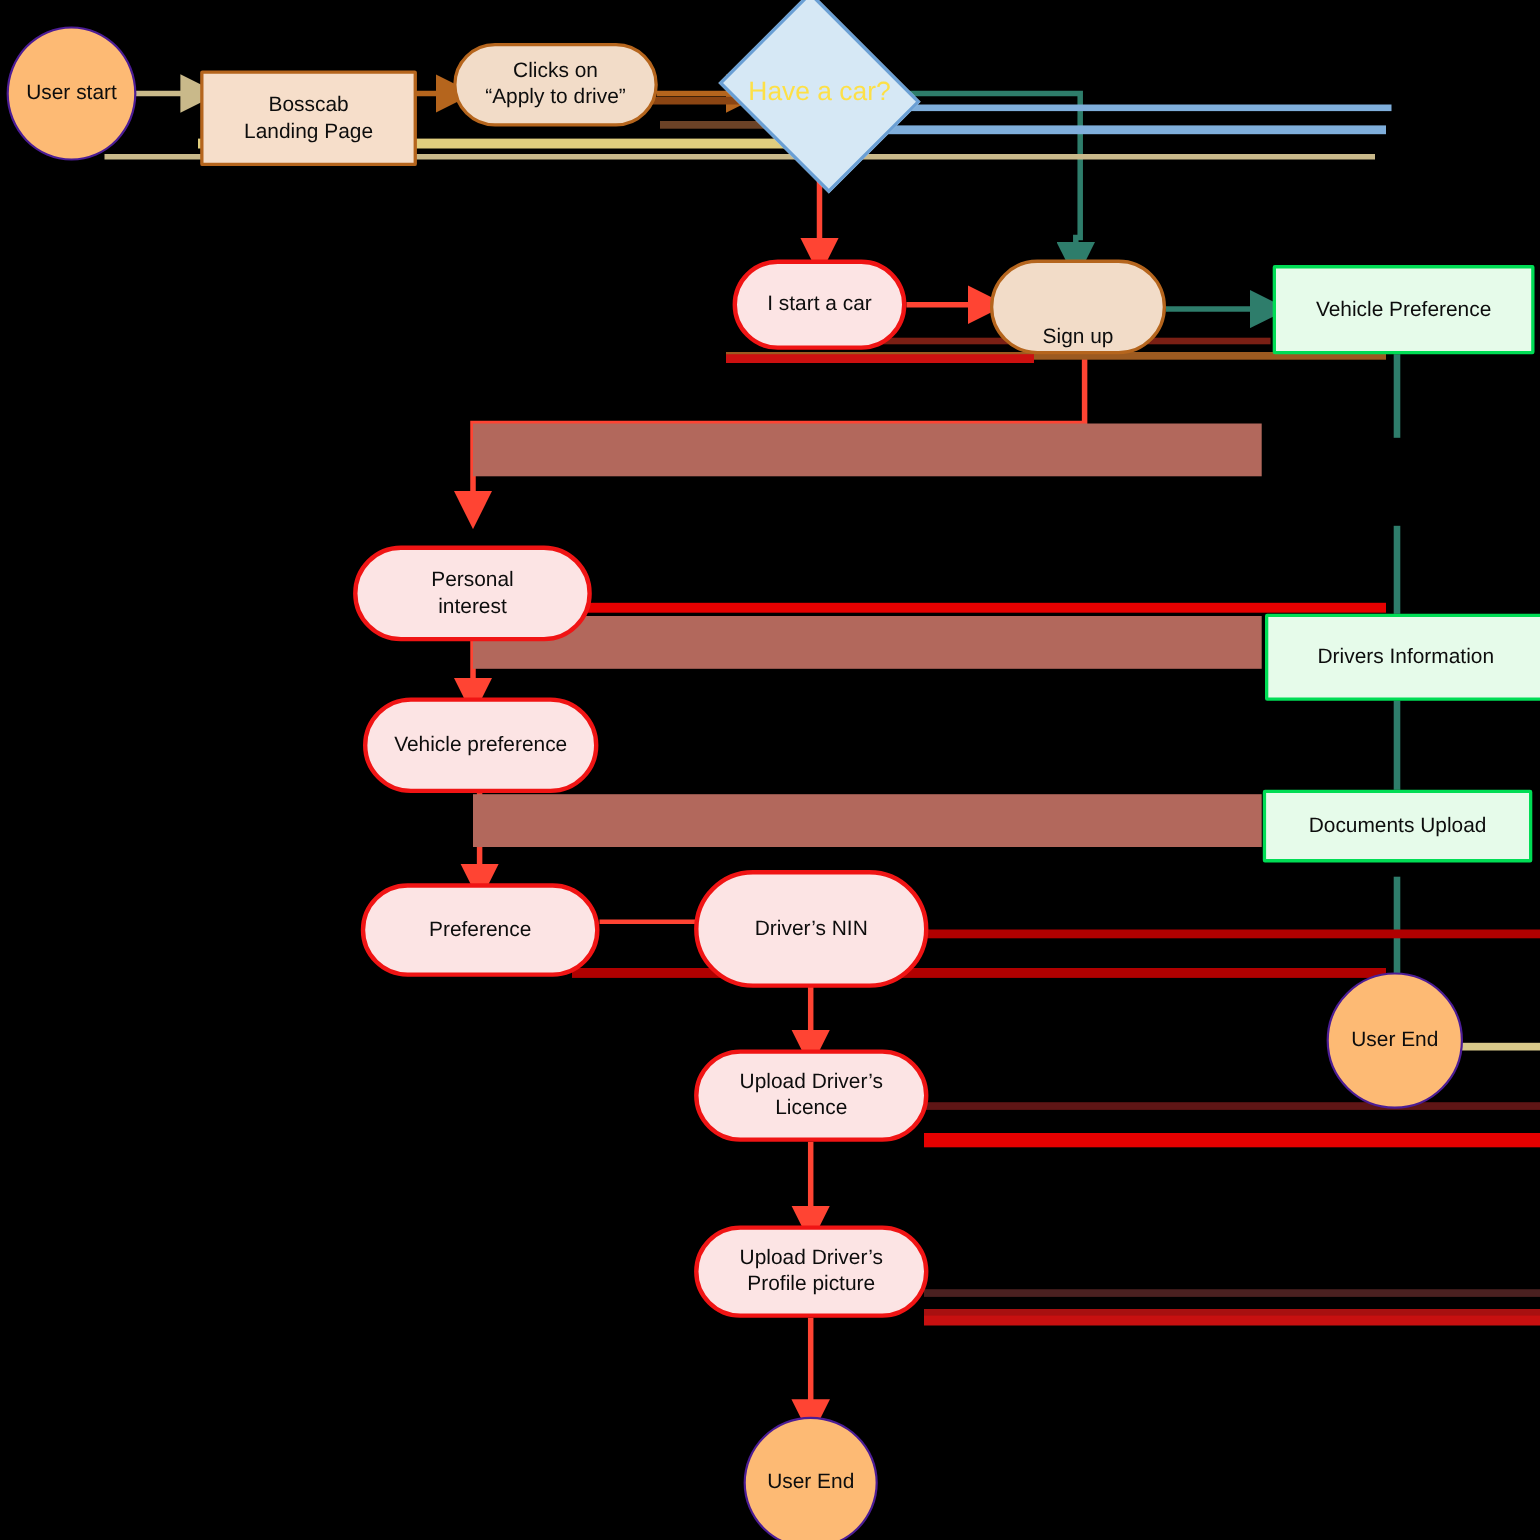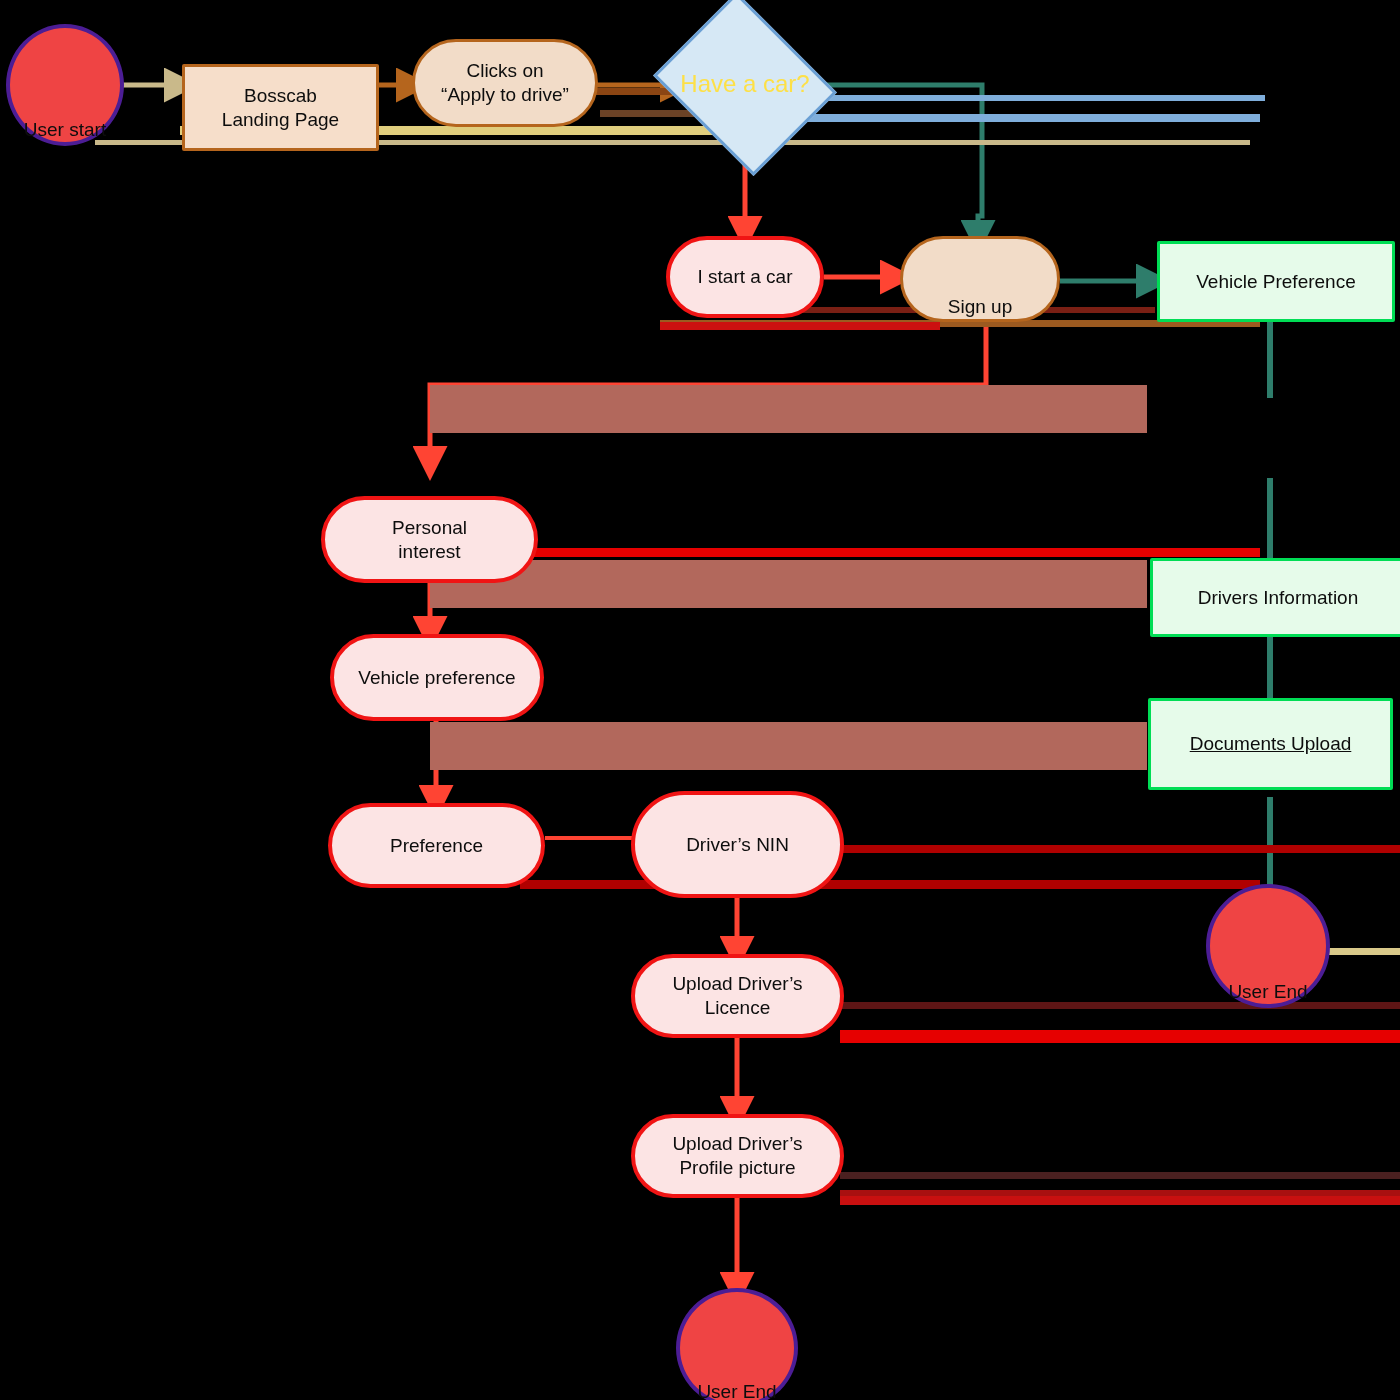--- a/index.html
+++ b/index.html
@@ -30,24 +30,23 @@
     align-items: center;
     justify-content: center;
     text-align: center;
     color: #0d0d0d;
     line-height: 1.25;
     white-space: pre-line;
     z-index: 5;
   }
   .node-circle {
     border-radius: 50%;
-    background: #ef4444;
-    border: 4px solid #4c1d95;
-    font-size: 19px;
-    align-items: flex-end;
+    background: #fdba74;
+    border: 2px solid #4c1d95;
+    font-size: 19px;
   }
   .node-rect {
     background: #F6DECA;
     border: 3px solid #B5651D;
     font-size: 19px;
     border-radius: 2px;
   }
   .node-stadium-peach {
     background: #F2DCC8;
     border: 3px solid #B5651D;
@@ -181,21 +180,21 @@
 
   <div class="node node-circle" style="left:6px; top:24px; width:118px; height:122px;">
     <span>User start</span>
   </div>
 
   <div class="node node-rect" style="left:182px; top:41px; width:197px; height:87px;margin-top:23px;">
     <span>Bosscab
 Landing Page</span>
   </div>
 
-  <div class="node node-stadium-peach" style="left:412px; top:39px; width:186px; height:88px;">
+  <div class="node node-stadium-peach" style="left:412px; top:39px; width:186px; height:76px;">
     <span>Clicks on
 “Apply to drive”</span>
   </div>
 
   <div class="node node-diamond" style="left:674px; top:25px; width:142px; height:118px;">
     <div class="diamond-shape"></div>
     <div class="diamond-label">Have a car?</div>
   </div>
 
   <div class="node node-stadium-pink" style="left:666px; top:236px; width:158px; height:82px;">
@@ -208,21 +207,21 @@
 
   <div class="node node-green" style="left:1157px; top:241px; width:238px; height:81px;">
     <span>Vehicle Preference</span>
   </div>
 
 
   <div class="node node-green" style="left:1150px; top:558px; width:256px; height:79px;">
     <span>Drivers Information</span>
   </div>
 
-  <div class="node node-green" style="left:1148px; top:698px; width:245px; height:92px;text-decoration:underline;">
+  <div class="node node-green" style="left:1148px; top:718px; width:245px; height:66px;">
     <span>Documents Upload</span>
   </div>
 
   <div class="node node-circle" style="left:1206px; top:884px; width:124px; height:124px;">
     <span>User End</span>
   </div>
 
   <div class="node node-stadium-pink" style="left:321px; top:464px; width:217px; height:87px;margin-top:32px;">
     <span>Personal
 interest</span>

